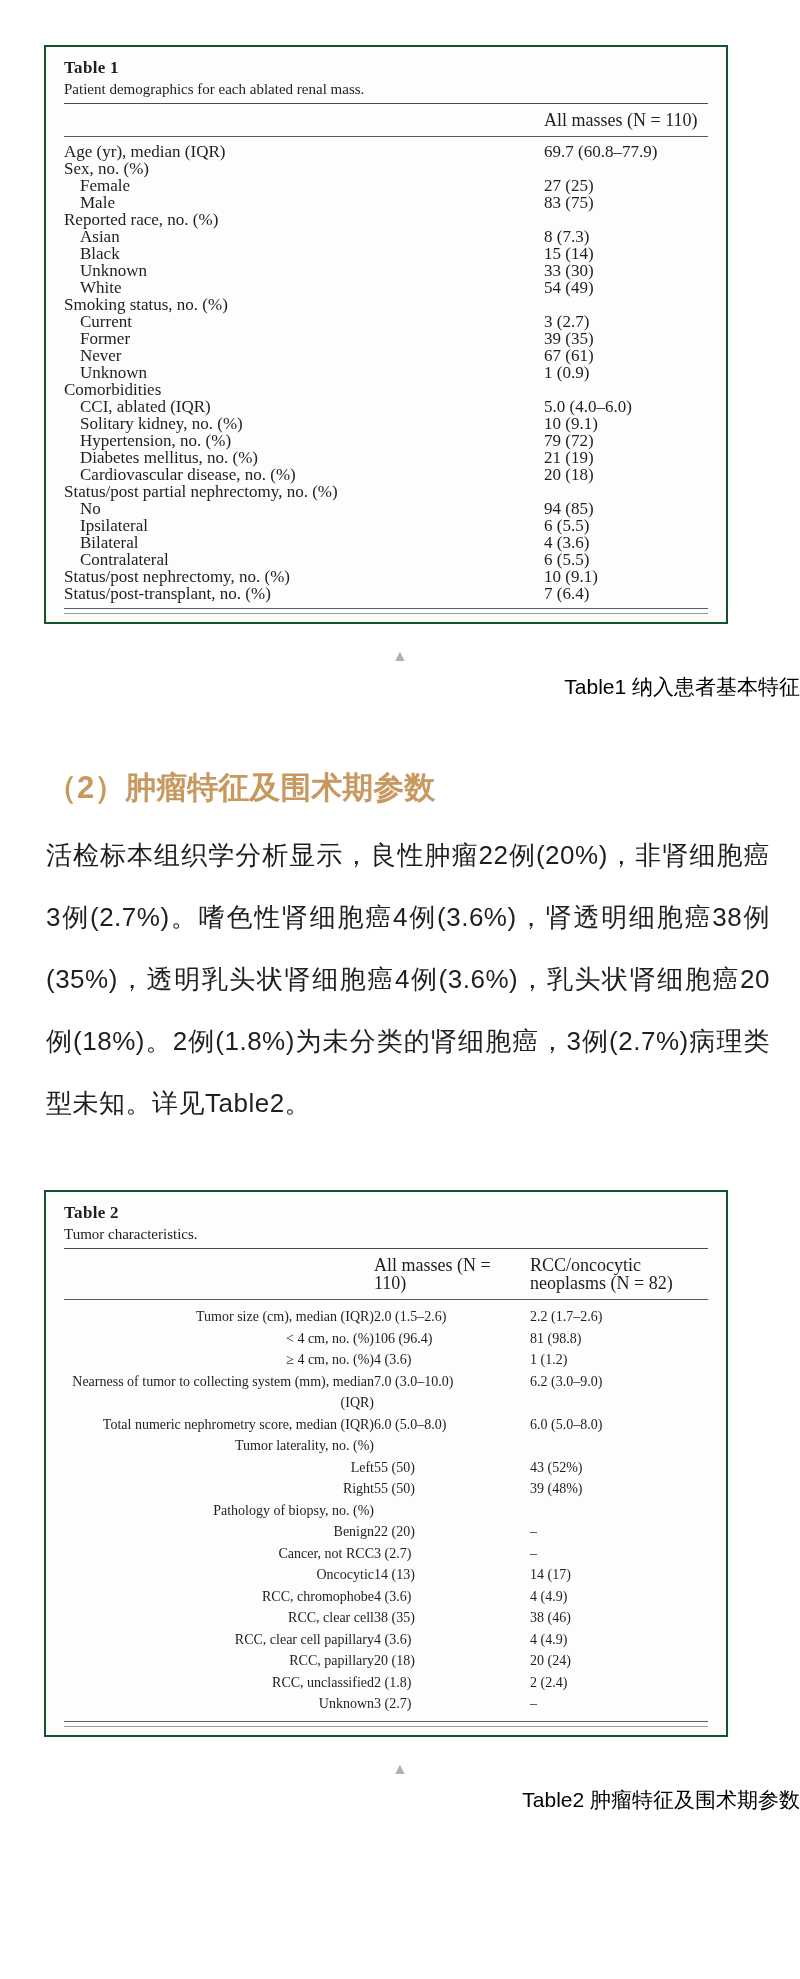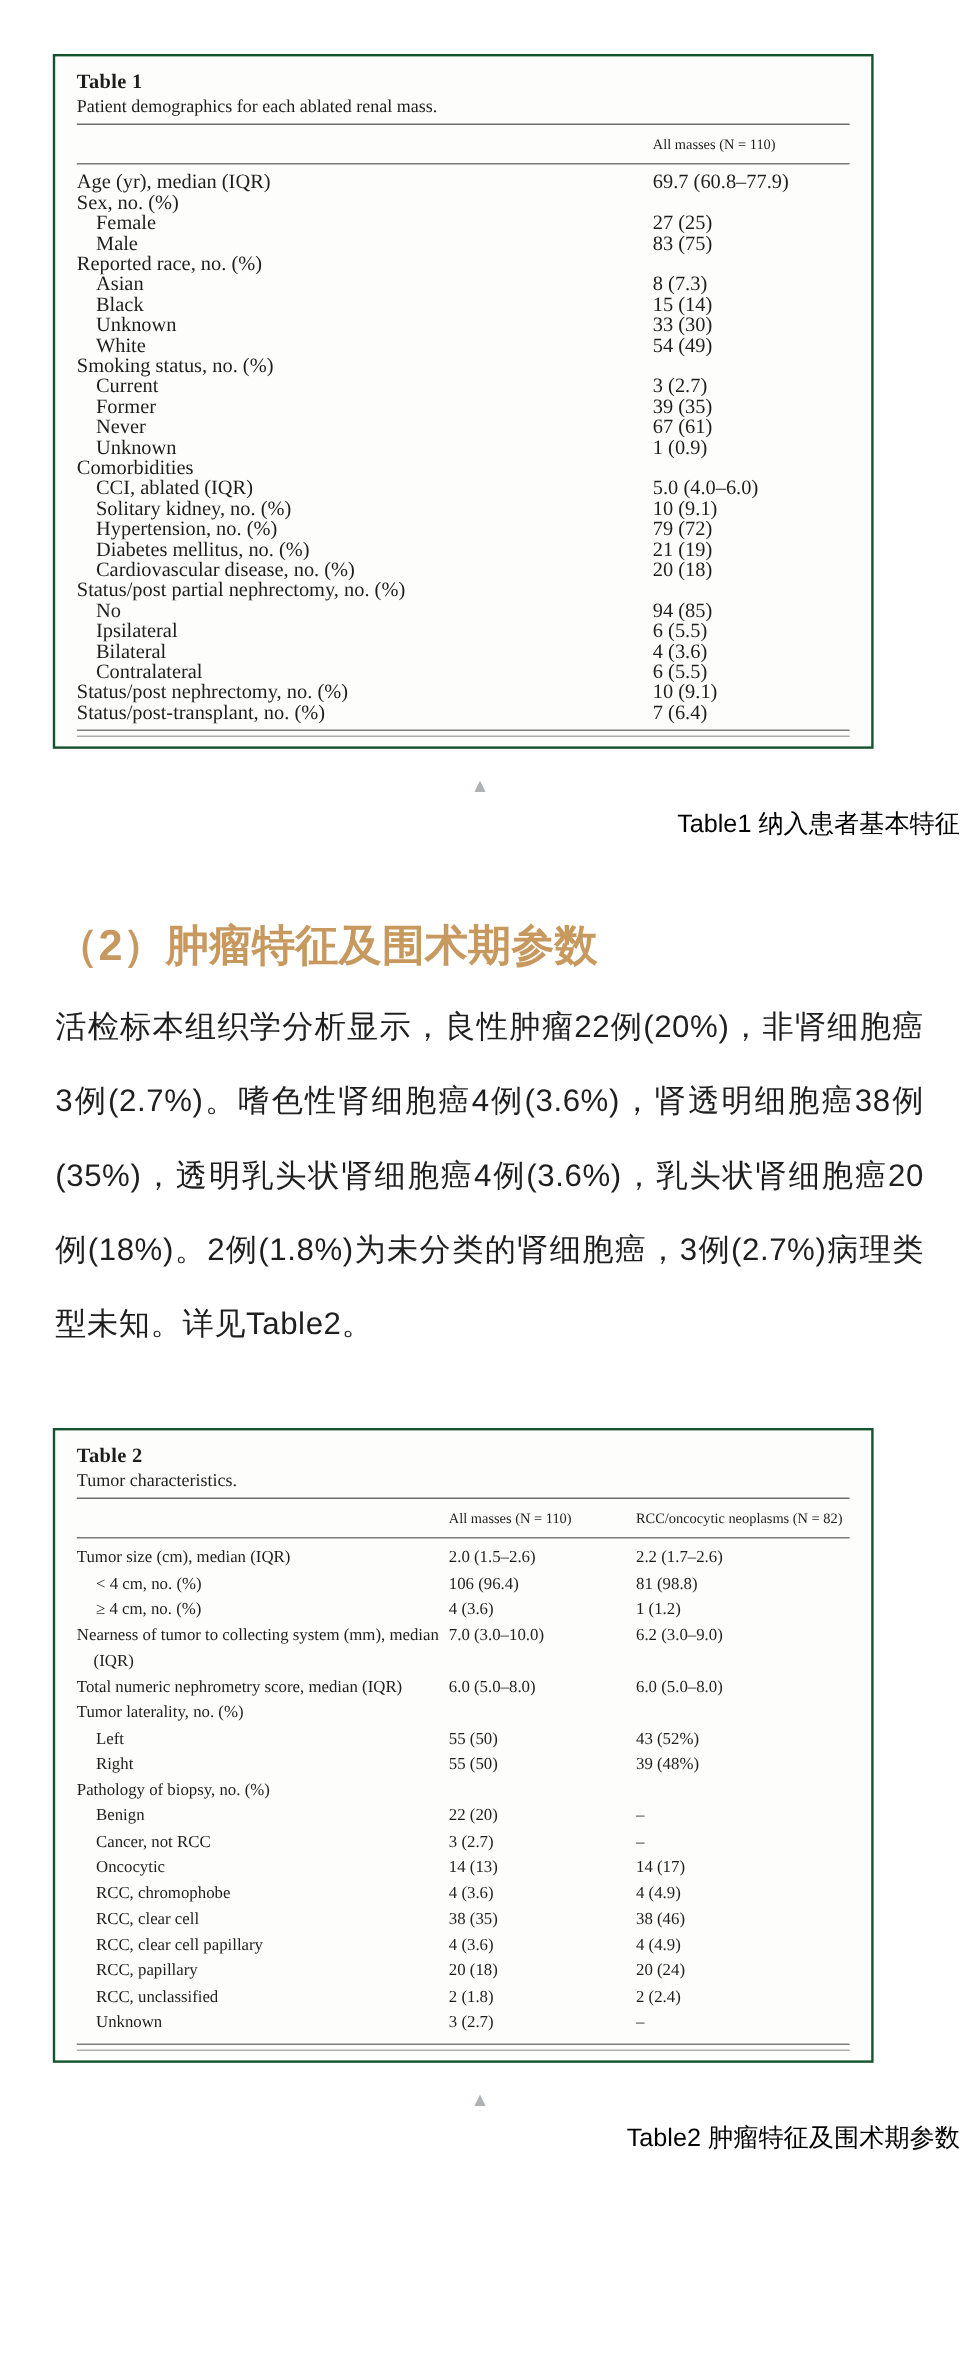--- a/index.html
+++ b/index.html
@@ -23,51 +23,51 @@
     color:#1e1e1e;
   }
   .card1{margin-top:45px;}
   .card2{margin-top:56px;}
   .t-title{font-weight:bold;font-size:17px;line-height:22px;letter-spacing:.3px;}
   .t-sub{font-size:15px;line-height:20px;margin-bottom:4px;}
   .rule{border-top:1.5px solid #4a4a4a;height:0;margin:4px 0;}
   .rule.light{border-top-color:#5a5a5a;}
   .dbl-rule{height:4px;border-top:1.5px solid #5f5f5f;border-bottom:1.5px solid #9a9a9a;margin-top:6px;}
 
-  .hdr-row{display:flex;align-items:center;padding:3px 0 3px 0;font-size:12px;line-height:18px;}
+  .hdr-row{display:flex;align-items:center;padding:3px 0 3px 0;font-size:18px;line-height:18px;}
   .t1 .hdr-spacer{width:480px;}
   .t1 .hdr{flex:1;}
   .t2 .hdr-lbl{width:310px;}
   .t2 .hdr1{width:156px;padding-right:8px;box-sizing:border-box;}
   .t2 .hdr2{flex:1;}
 
   .tbody{padding-top:2px;}
   .trow{display:flex;align-items:flex-start;}
   .t1 .trow{font-size:17px;line-height:17px;}
   .t2 .trow{font-size:14px;line-height:21.5px;}
   .lbl{padding-left:14px;text-indent:-14px;}
   .t1 .lbl{width:480px;box-sizing:border-box;}
-  .t2 .lbl{width:310px;box-sizing:border-box;}
+  .t2 .lbl{width:310px;box-sizing:border-box;text-align:right;}
   .lbl.ind1{padding-left:30px;text-indent:-14px;}
   .t1 .val{flex:1;}
   .t2 .v1{width:156px;box-sizing:border-box;padding-right:6px;}
   .t2 .v2{flex:1;}
 
   
   .tri{
     text-align:center;color:#aeb2b5;font-size:16px;line-height:16px;
     margin-top:24px;user-select:none;
   }
   .caption{
     text-align:right;color:#000000;font-size:21px;line-height:28px;
     margin-top:9px;font-weight:400;margin-left:28px;
   }
   .heading{
     margin:66px 0 15px 46px;
-    font-size:36px;line-height:42px;font-weight:bold;
+    font-size:31px;line-height:42px;font-weight:bold;
     color:#c7995f;
   }
   .para{
     margin:12px 30px 0 46px;
     font-size:26px;line-height:62px;
     color:#1f1f1f;
     text-align:justify;
     text-justify:inter-ideograph;
     letter-spacing:.5px;
   }

